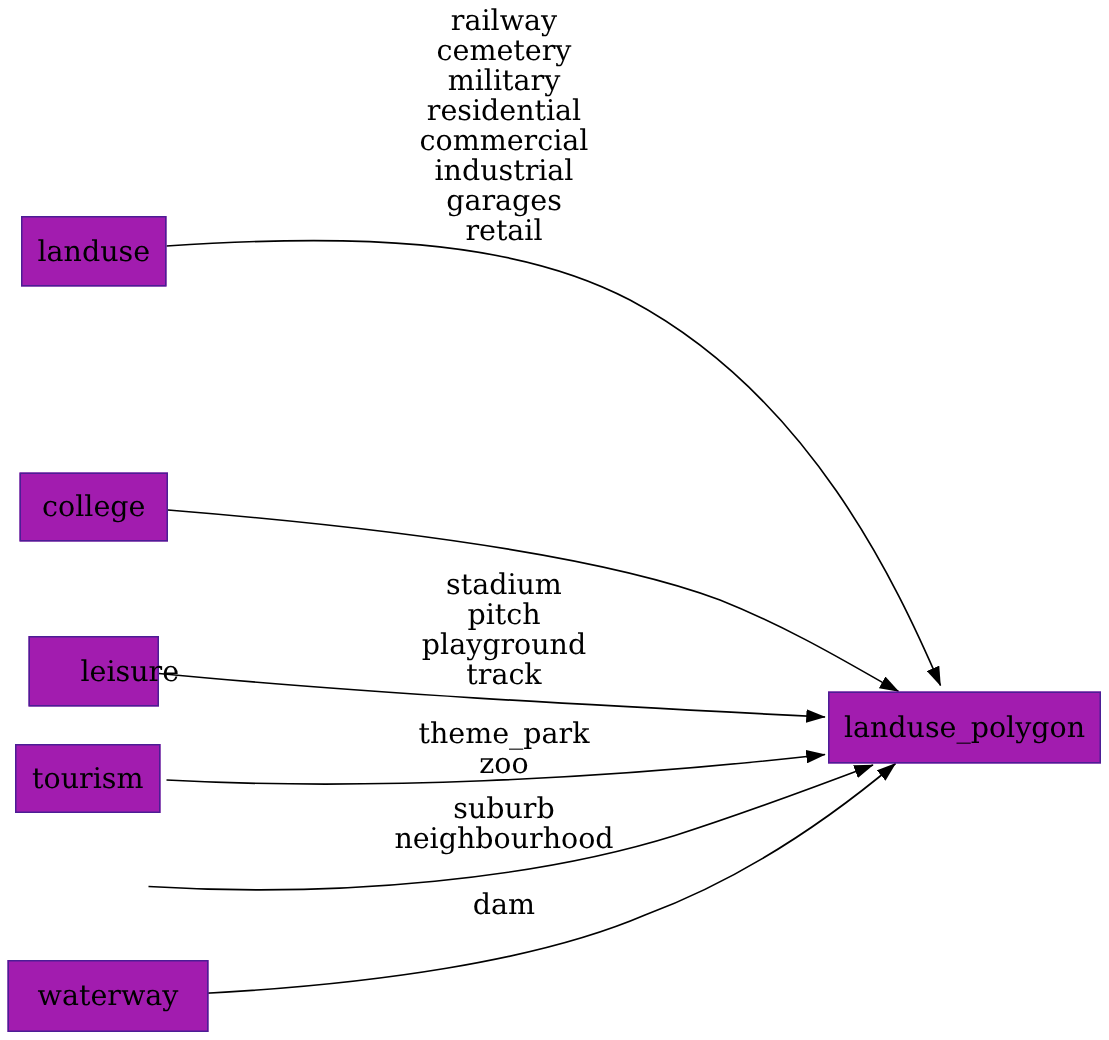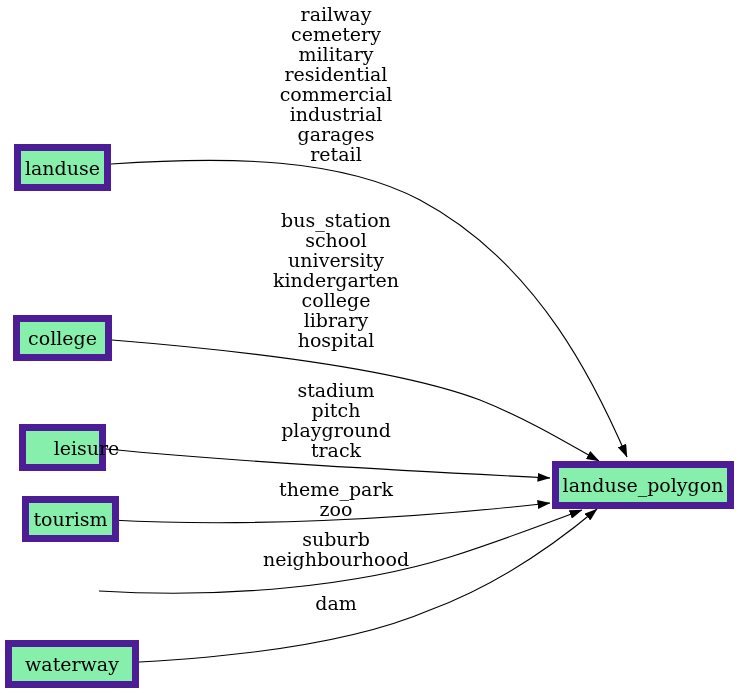--- a/index.html
+++ b/index.html
@@ -24,22 +24,22 @@
     height: 693px;
   }
   .edges-svg path.edge {
     fill: none;
     stroke: #000000;
     stroke-width: 1.1;
   }
   .node {
     position: absolute;
     box-sizing: border-box;
-    border: 7px solid #4c1d95;
-    background: #86efac;
+    border: 1px solid #4c1d95;
+    background: #a21caf;
     display: flex;
     align-items: center;
     justify-content: center;
     font-size: 19px;
     white-space: nowrap;
   }
   .edge-label {
     position: absolute;
     width: 280px;
     text-align: center;
@@ -63,39 +63,32 @@
     <path class="edge" d="M 112 340 C 260 352 400 370 480 400 C 530 420 572 446 599 461" marker-end="url(#arrowhead)"></path>
     <path class="edge" d="M 106 449 C 240 462 390 470 550 478" marker-end="url(#arrowhead)"></path>
     <path class="edge" d="M 111 520 C 240 527 400 520 550 503" marker-end="url(#arrowhead)"></path>
     <path class="edge" d="M 99 591 C 230 599 360 585 450 557 C 500 541 545 524 582 510" marker-end="url(#arrowhead)"></path>
     <path class="edge" d="M 121 663 C 250 657 360 640 430 610 C 500 584 560 540 597 509" marker-end="url(#arrowhead)"></path>
   </svg>
 
   <div class="node" style="left:14px; top:144px; width:97px; height:47px;">landuse</div>
   <div class="node" style="left:13px; top:315px; width:99px; height:46px;">college</div>
   <div class="node" style="left:19px; top:424px; width:87px; height:47px;padding-left:48px;">leisure</div>
-  <div class="node" style="left:22px; top:496px; width:97px; height:46px;">tourism</div>
+  <div class="node" style="left:10px; top:496px; width:97px; height:46px;">tourism</div>
   <div class="node" style="left:5px; top:640px; width:134px; height:48px;">waterway</div>
   <div class="node" style="left:552px; top:461px; width:182px; height:48px;">landuse_polygon</div>
 
   <div class="edge-label" style="left:196px; top:4px;">railway
 cemetery
 military
 residential
 commercial
 industrial
 garages
 retail</div>
-  <div class="edge-label" style="left:196px; top:210px;">bus_station
-school
-university
-kindergarten
-college
-library
-hospital</div>
   <div class="edge-label" style="left:196px; top:479px;">theme_park
 zoo</div>
   <div class="edge-label" style="left:196px; top:380px;">stadium
 pitch
 playground
 track</div>
   <div class="edge-label" style="left:196px; top:529px;">suburb
 neighbourhood</div>
   <div class="edge-label" style="left:196px; top:593px;">dam</div>
 

